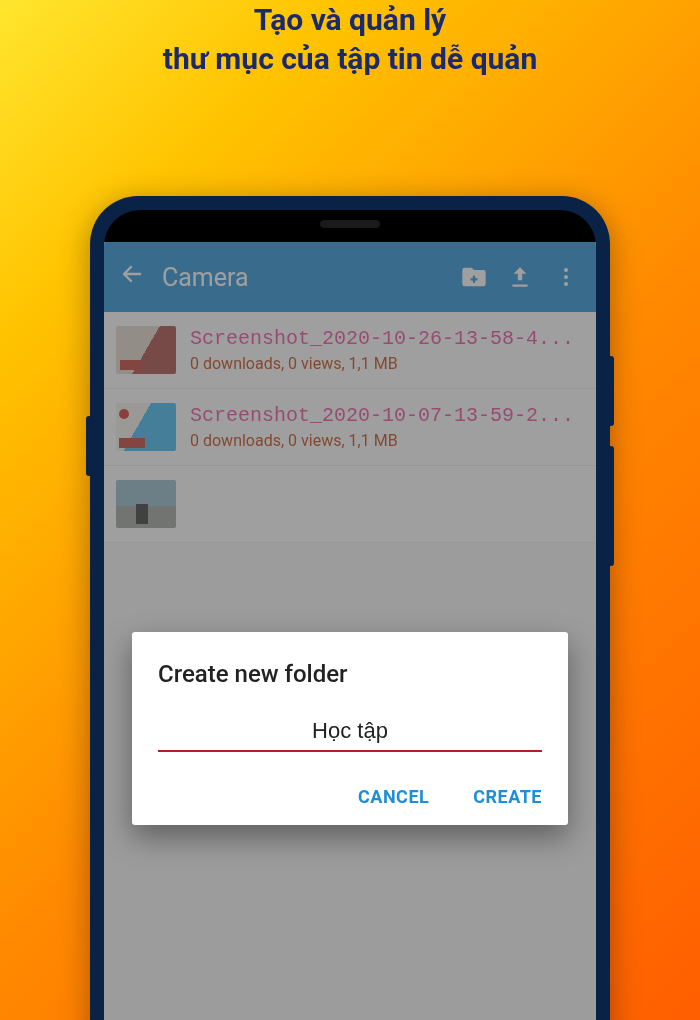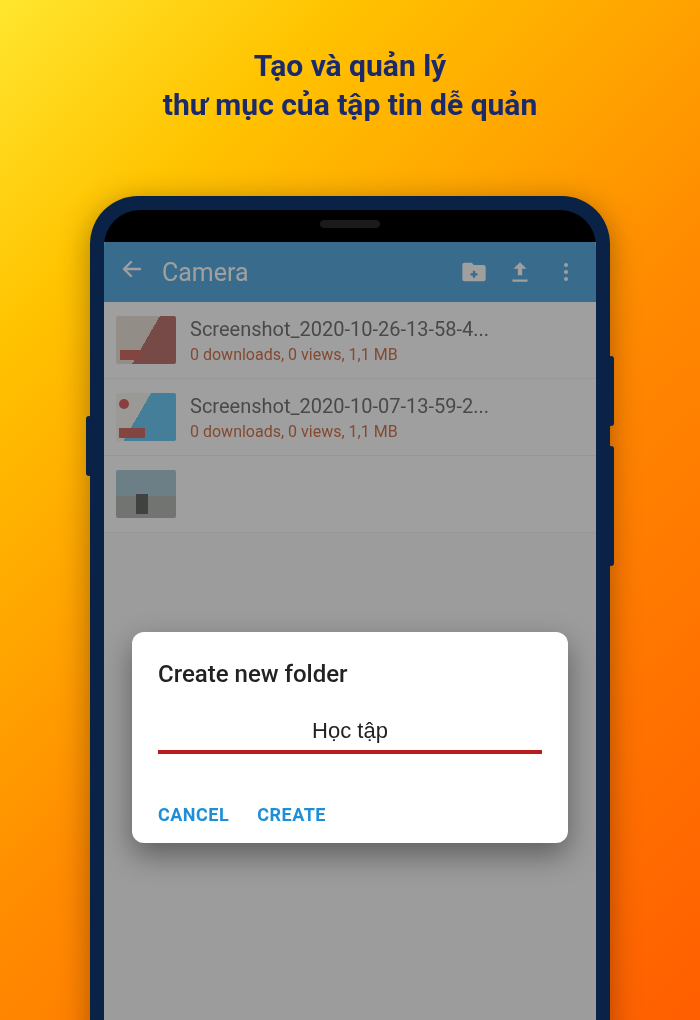--- a/index.html
+++ b/index.html
@@ -10,21 +10,20 @@
     background: linear-gradient(135deg, #ffe62e 0%, #ffc300 20%, #ff8a00 55%, #ff5e00 100%);
     overflow: hidden;
     position: relative;
   }
   .promo-text {
     text-align: center;
     color: #1b2a6b;
     font-weight: 700;
     font-size: 30px;
     line-height: 1.3;
-    padding-top: 46px;
   }
   .phone {
     position: absolute;
     top: 196px;
     left: 50%;
     transform: translateX(-50%);
     width: 520px;
     height: 880px;
     background: #0a2246;
     border-radius: 48px;
@@ -80,21 +79,21 @@
     overflow: hidden;
   }
   .overlay-dim {
     position: absolute;
     inset: 0;
     background: rgba(80,80,80,0.55);
     z-index: 5;
   }
   
   .appbar {
-    height: 60px;
+    height: 70px;
     background: #1e8fd6;
     display: flex;
     align-items: center;
     padding: 0 16px;
     color: #fff;
     gap: 18px;
   }
   .appbar .back { font-size: 26px; }
   .appbar .title { font-size: 25px; font-weight: 400; flex: 1; }
   .appbar .icon { width: 28px; height: 28px; display: flex; align-items:center; justify-content:center; }
@@ -116,56 +115,56 @@
     border-radius: 2px;
   }
   .thumb.t1 { background: linear-gradient(120deg,#e3d9cb 50%,#a8433d 50%);}
   .thumb.t1::after{content:"";position:absolute;left:4px;bottom:4px;width:22px;height:10px;background:#c0392b;}
   .thumb.t2 { background: linear-gradient(120deg,#f6f2ea 40%,#38b6f0 40%);}
   .thumb.t2::before{content:"";position:absolute;left:3px;top:6px;width:10px;height:10px;background:#d02a2a;border-radius:50%;}
   .thumb.t2::after{content:"";position:absolute;left:3px;bottom:3px;width:26px;height:10px;background:#c0392b;}
   .thumb.t3 { background: linear-gradient(#8fb6c8 55%,#9aa098 55%);}
   .thumb.t3::after{content:"";position:absolute;left:20px;bottom:4px;width:12px;height:20px;background:#2f2f2f;}
   .row-text { flex:1; min-width:0; }
-  .fname { font-size: 20px; color:#404040; white-space: nowrap; overflow:hidden; text-overflow: ellipsis; }
+  .fname { font-size: 20px; color:#ec4899; white-space: nowrap; overflow:hidden; text-overflow: ellipsis; font-family: Liberation Mono, monospace; }
   .fmeta { font-size: 16px; color:#c2410c; margin-top:4px; }
   
   .dialog {
     position: absolute;
     z-index: 10;
     left: 28px;
     right: 28px;
     top: 390px;
     background: #fff;
-    border-radius: 12px;
+    border-radius: 3px;
     padding: 28px 26px 18px;
     box-shadow: 0 12px 30px rgba(0,0,0,0.4);
   }
   .dialog-title { font-size: 24px; font-weight: 500; color:#222; margin-bottom: 30px; }
   .input-wrap {
-    border-bottom: 4px solid #b91c1c;
+    border-bottom: 2px solid #b91c1c;
     text-align: center;
     padding-bottom: 6px;
     position: relative;
   }
   .input-wrap input {
     border: none;
     outline: none;
     font-size: 22px;
     text-align: center;
     width: 100%;
     color:#222;
     background: transparent;
   }
   @keyframes blink { 50% { opacity: 0; } }
   .dialog-actions {
     display: flex;
-    justify-content: flex-start;
-    gap: 28px;
-    margin-top: 50px;
+    justify-content: flex-end;
+    gap: 44px;
+    margin-top: 34px;
   }
   .dlg-btn {
     color: #1e8fd6;
     font-weight: 700;
     font-size: 18px;
     letter-spacing: 0.5px;
     cursor: pointer;
   }
 </style>
 </head>

